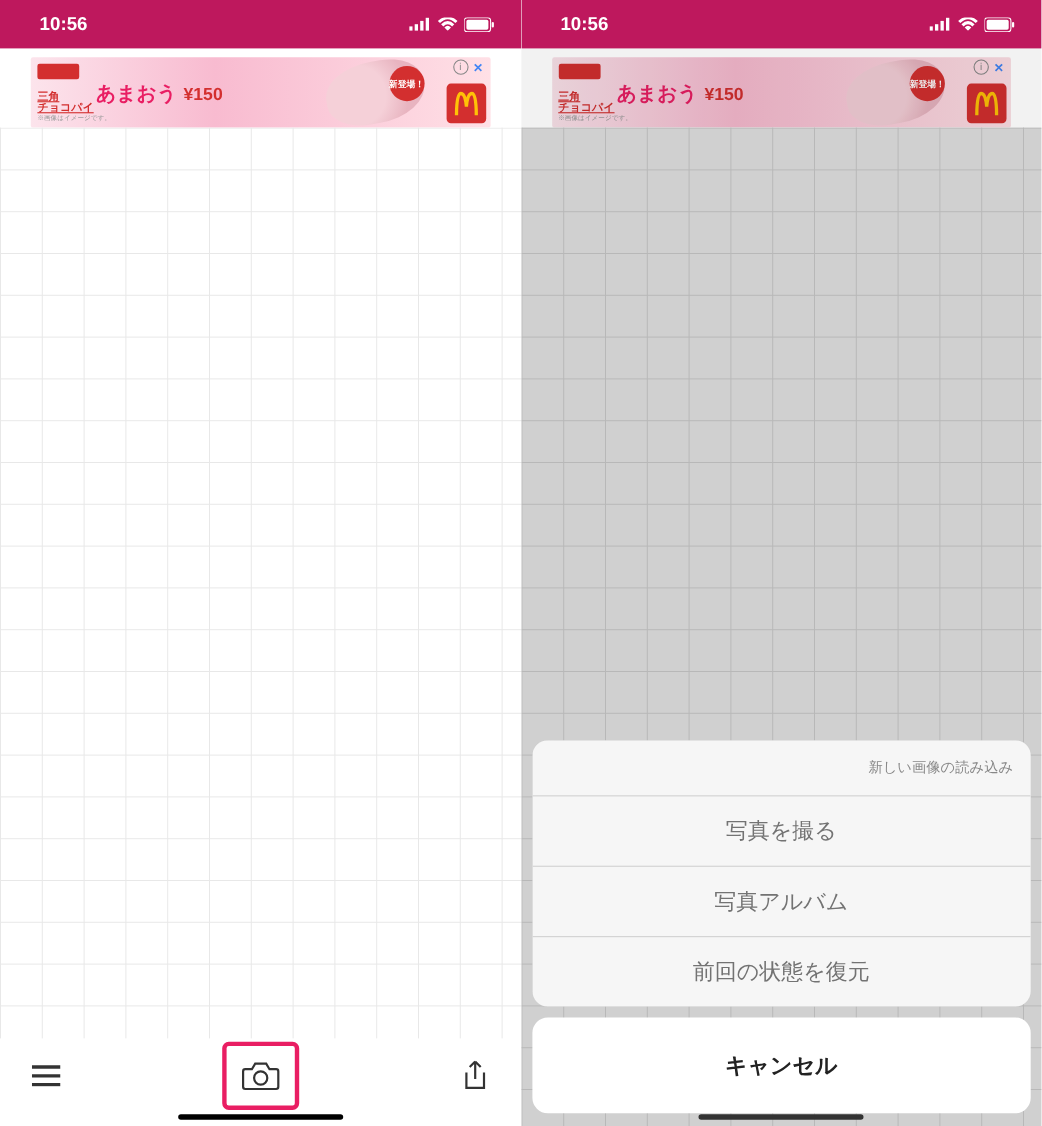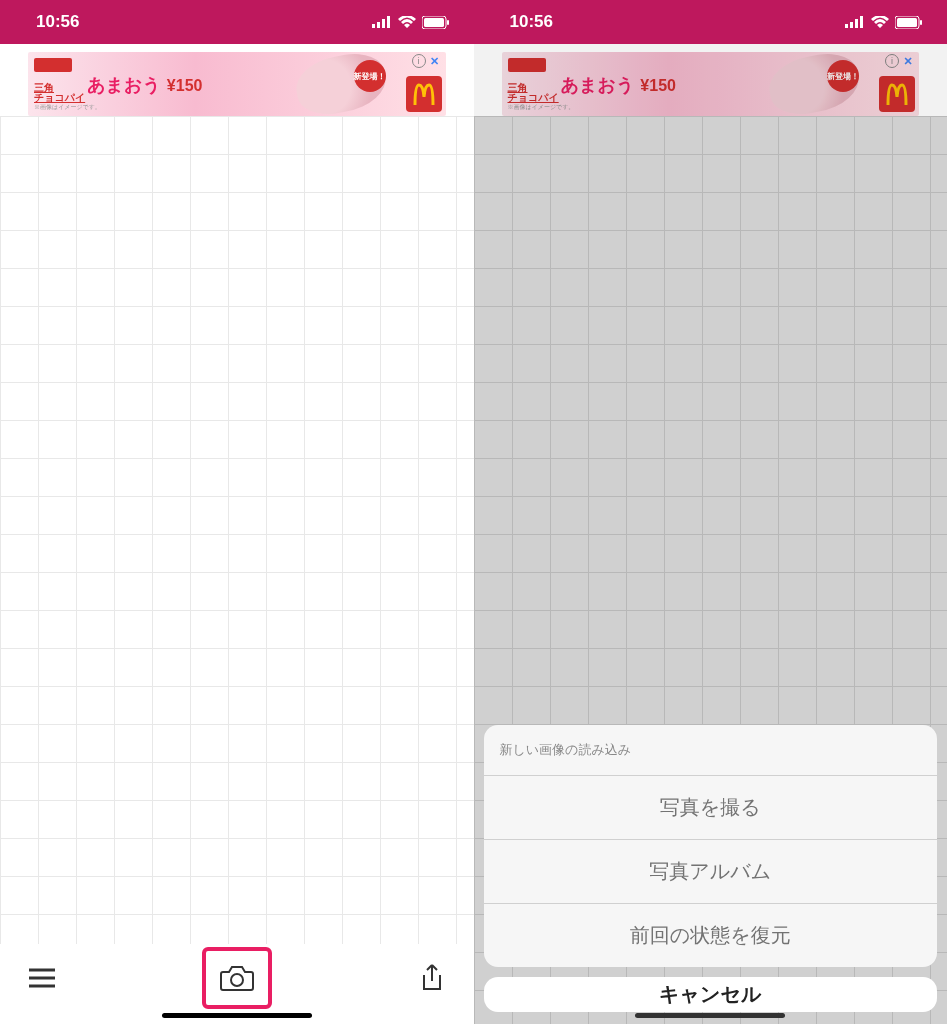--- a/index.html
+++ b/index.html
@@ -141,21 +141,21 @@
       padding: 8px 10px 12px 10px;
     }
     .sheet-group {
       background: rgba(248,248,248,0.96);
       border-radius: 14px;
       overflow: hidden;
       backdrop-filter: blur(10px);
     }
     .sheet-header {
       padding: 16px;
-      text-align: left;
+      text-align: right;
       font-size: 13px;
       color: #888;
       border-bottom: 0.5px solid #d0d0d0;
     }
     .sheet-option {
       padding: 18px;
       text-align: center;
       font-size: 20px;
       color: #737373;
       border-bottom: 0.5px solid #d0d0d0;
@@ -167,21 +167,21 @@
       position: absolute;
       inset: 8px 14px;
       border: 4px solid #e91e63;
       border-radius: 6px;
       pointer-events: none;
     }
     .sheet-cancel {
       background: #fff;
       border-radius: 14px;
       margin-top: 10px;
-      padding: 4px;
+      padding: 30px;
       text-align: center;
       font-size: 20px;
       font-weight: 600;
       color: #222;
     }
     .home-indicator-right {
       position: absolute;
       bottom: 6px; left: 50%; transform: translateX(-50%);
       width: 150px; height: 5px;
       background: #333; border-radius: 3px;

